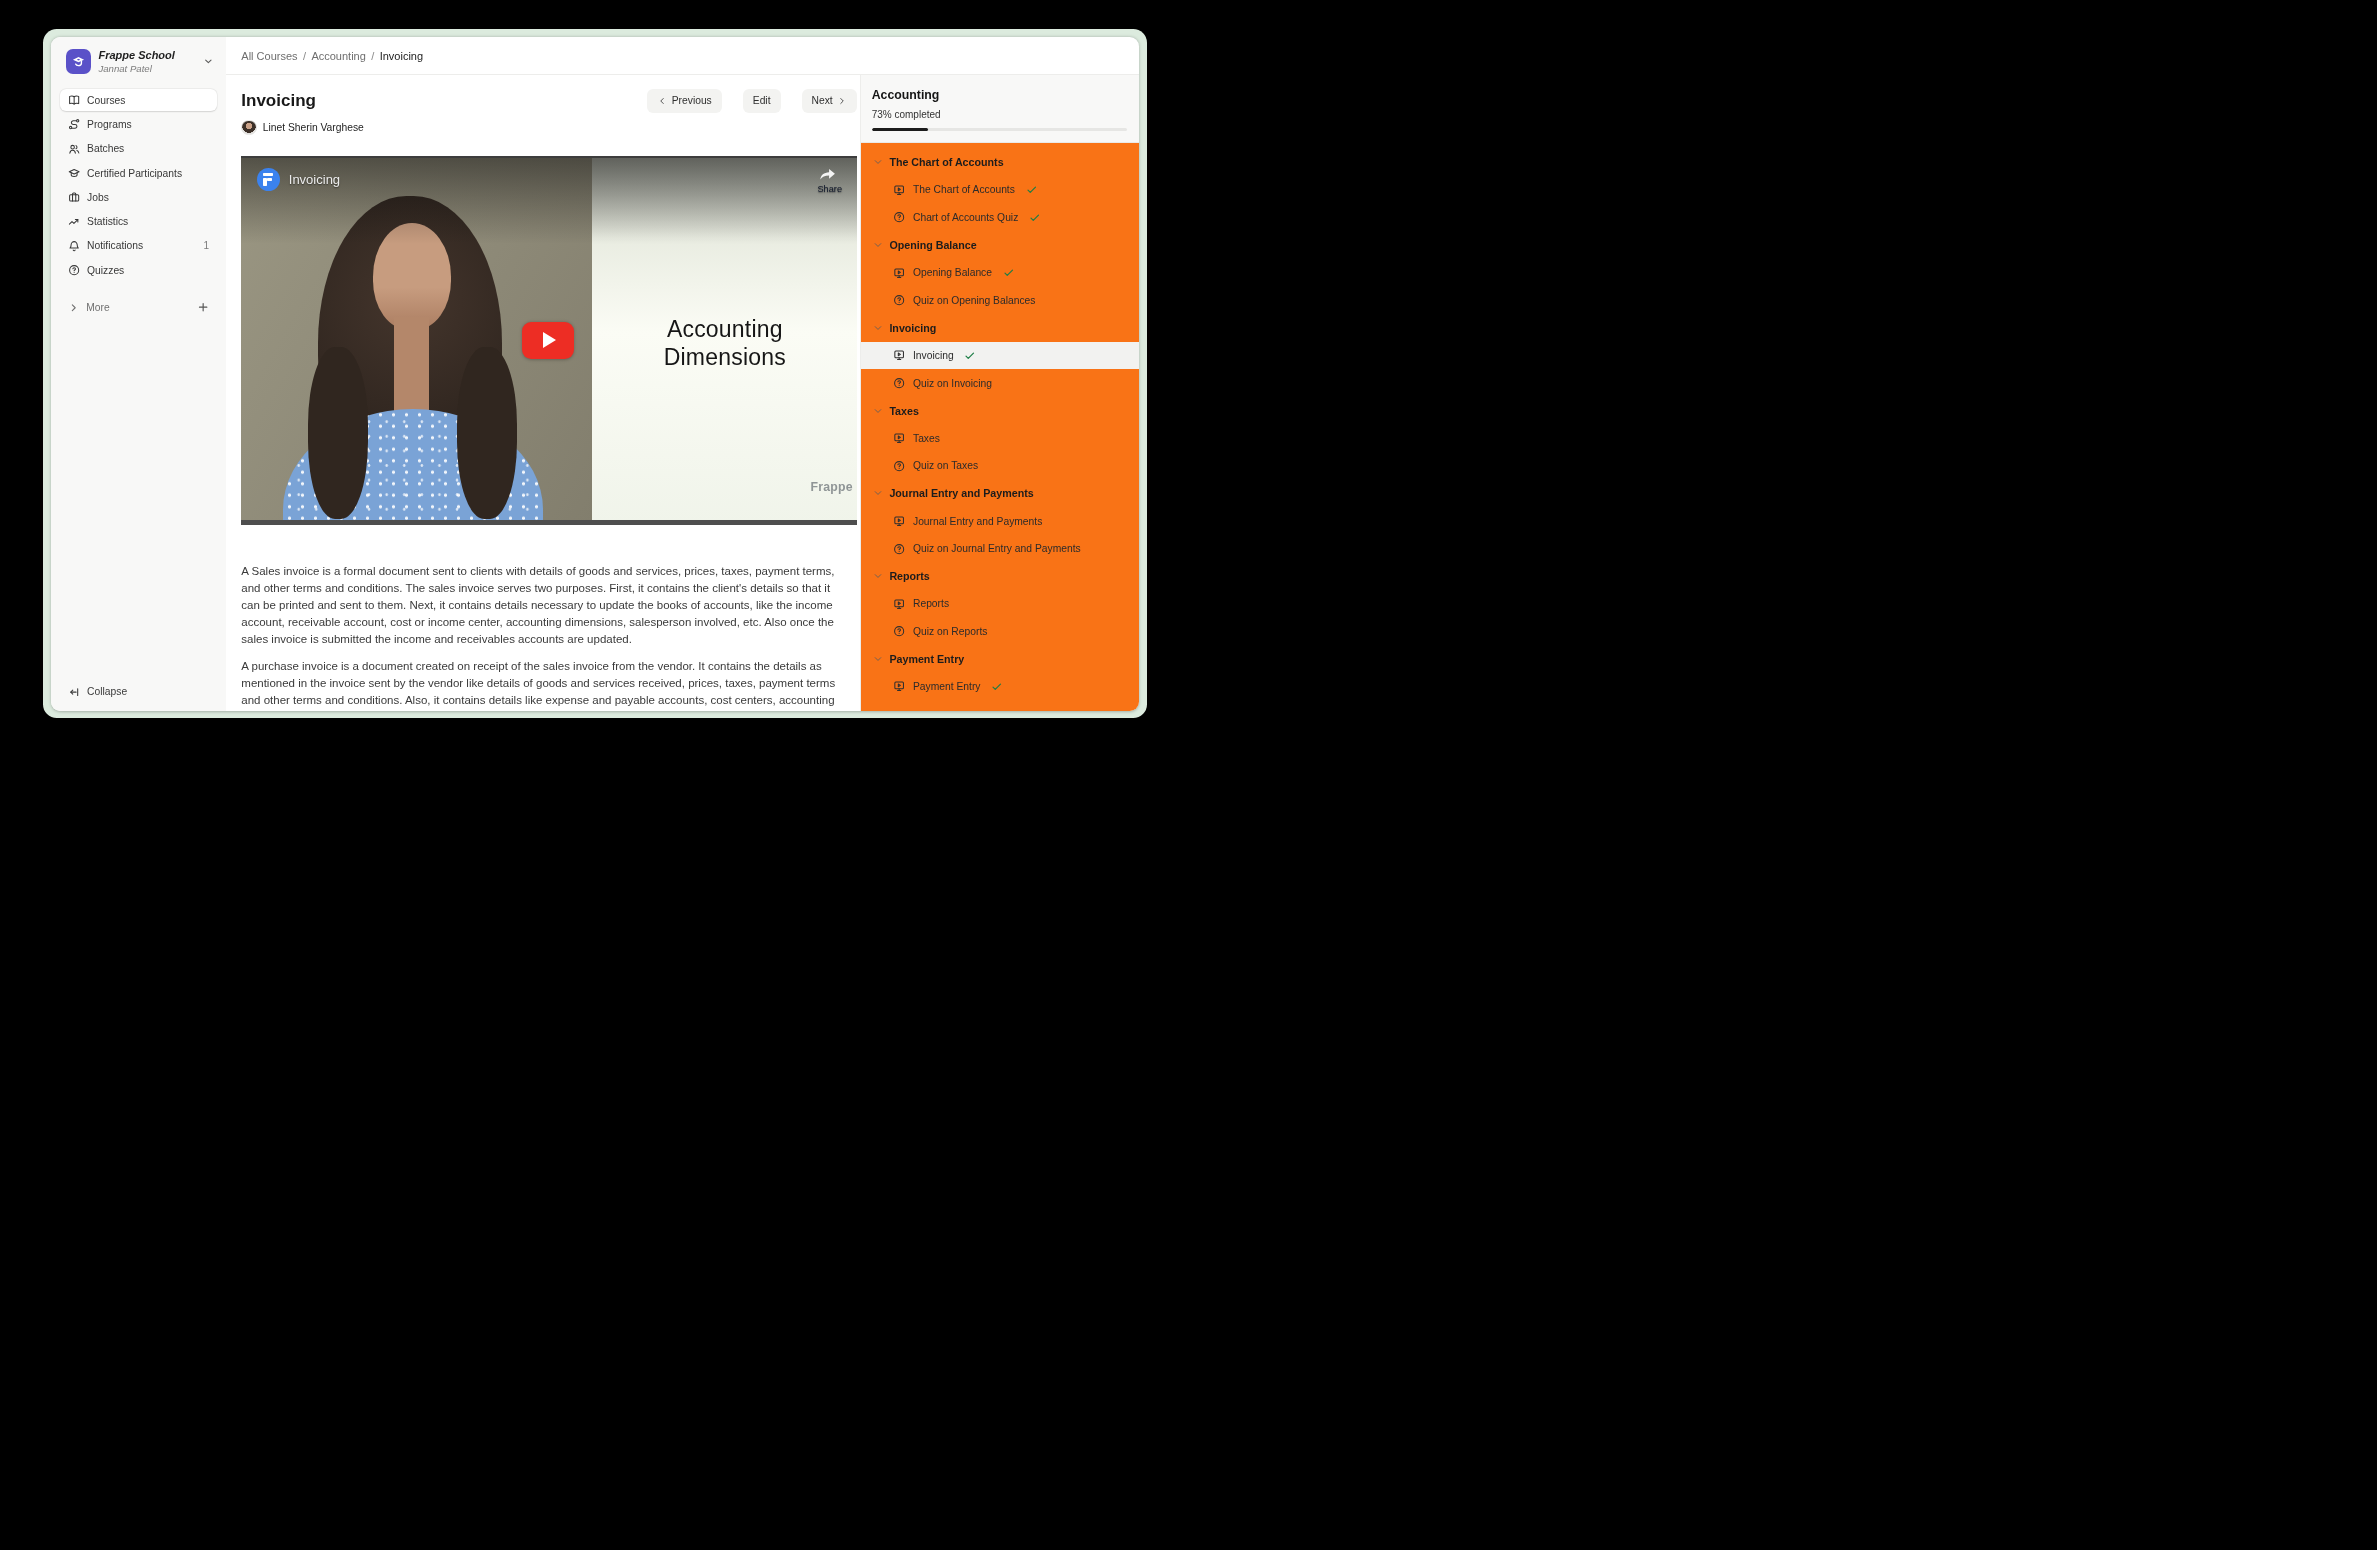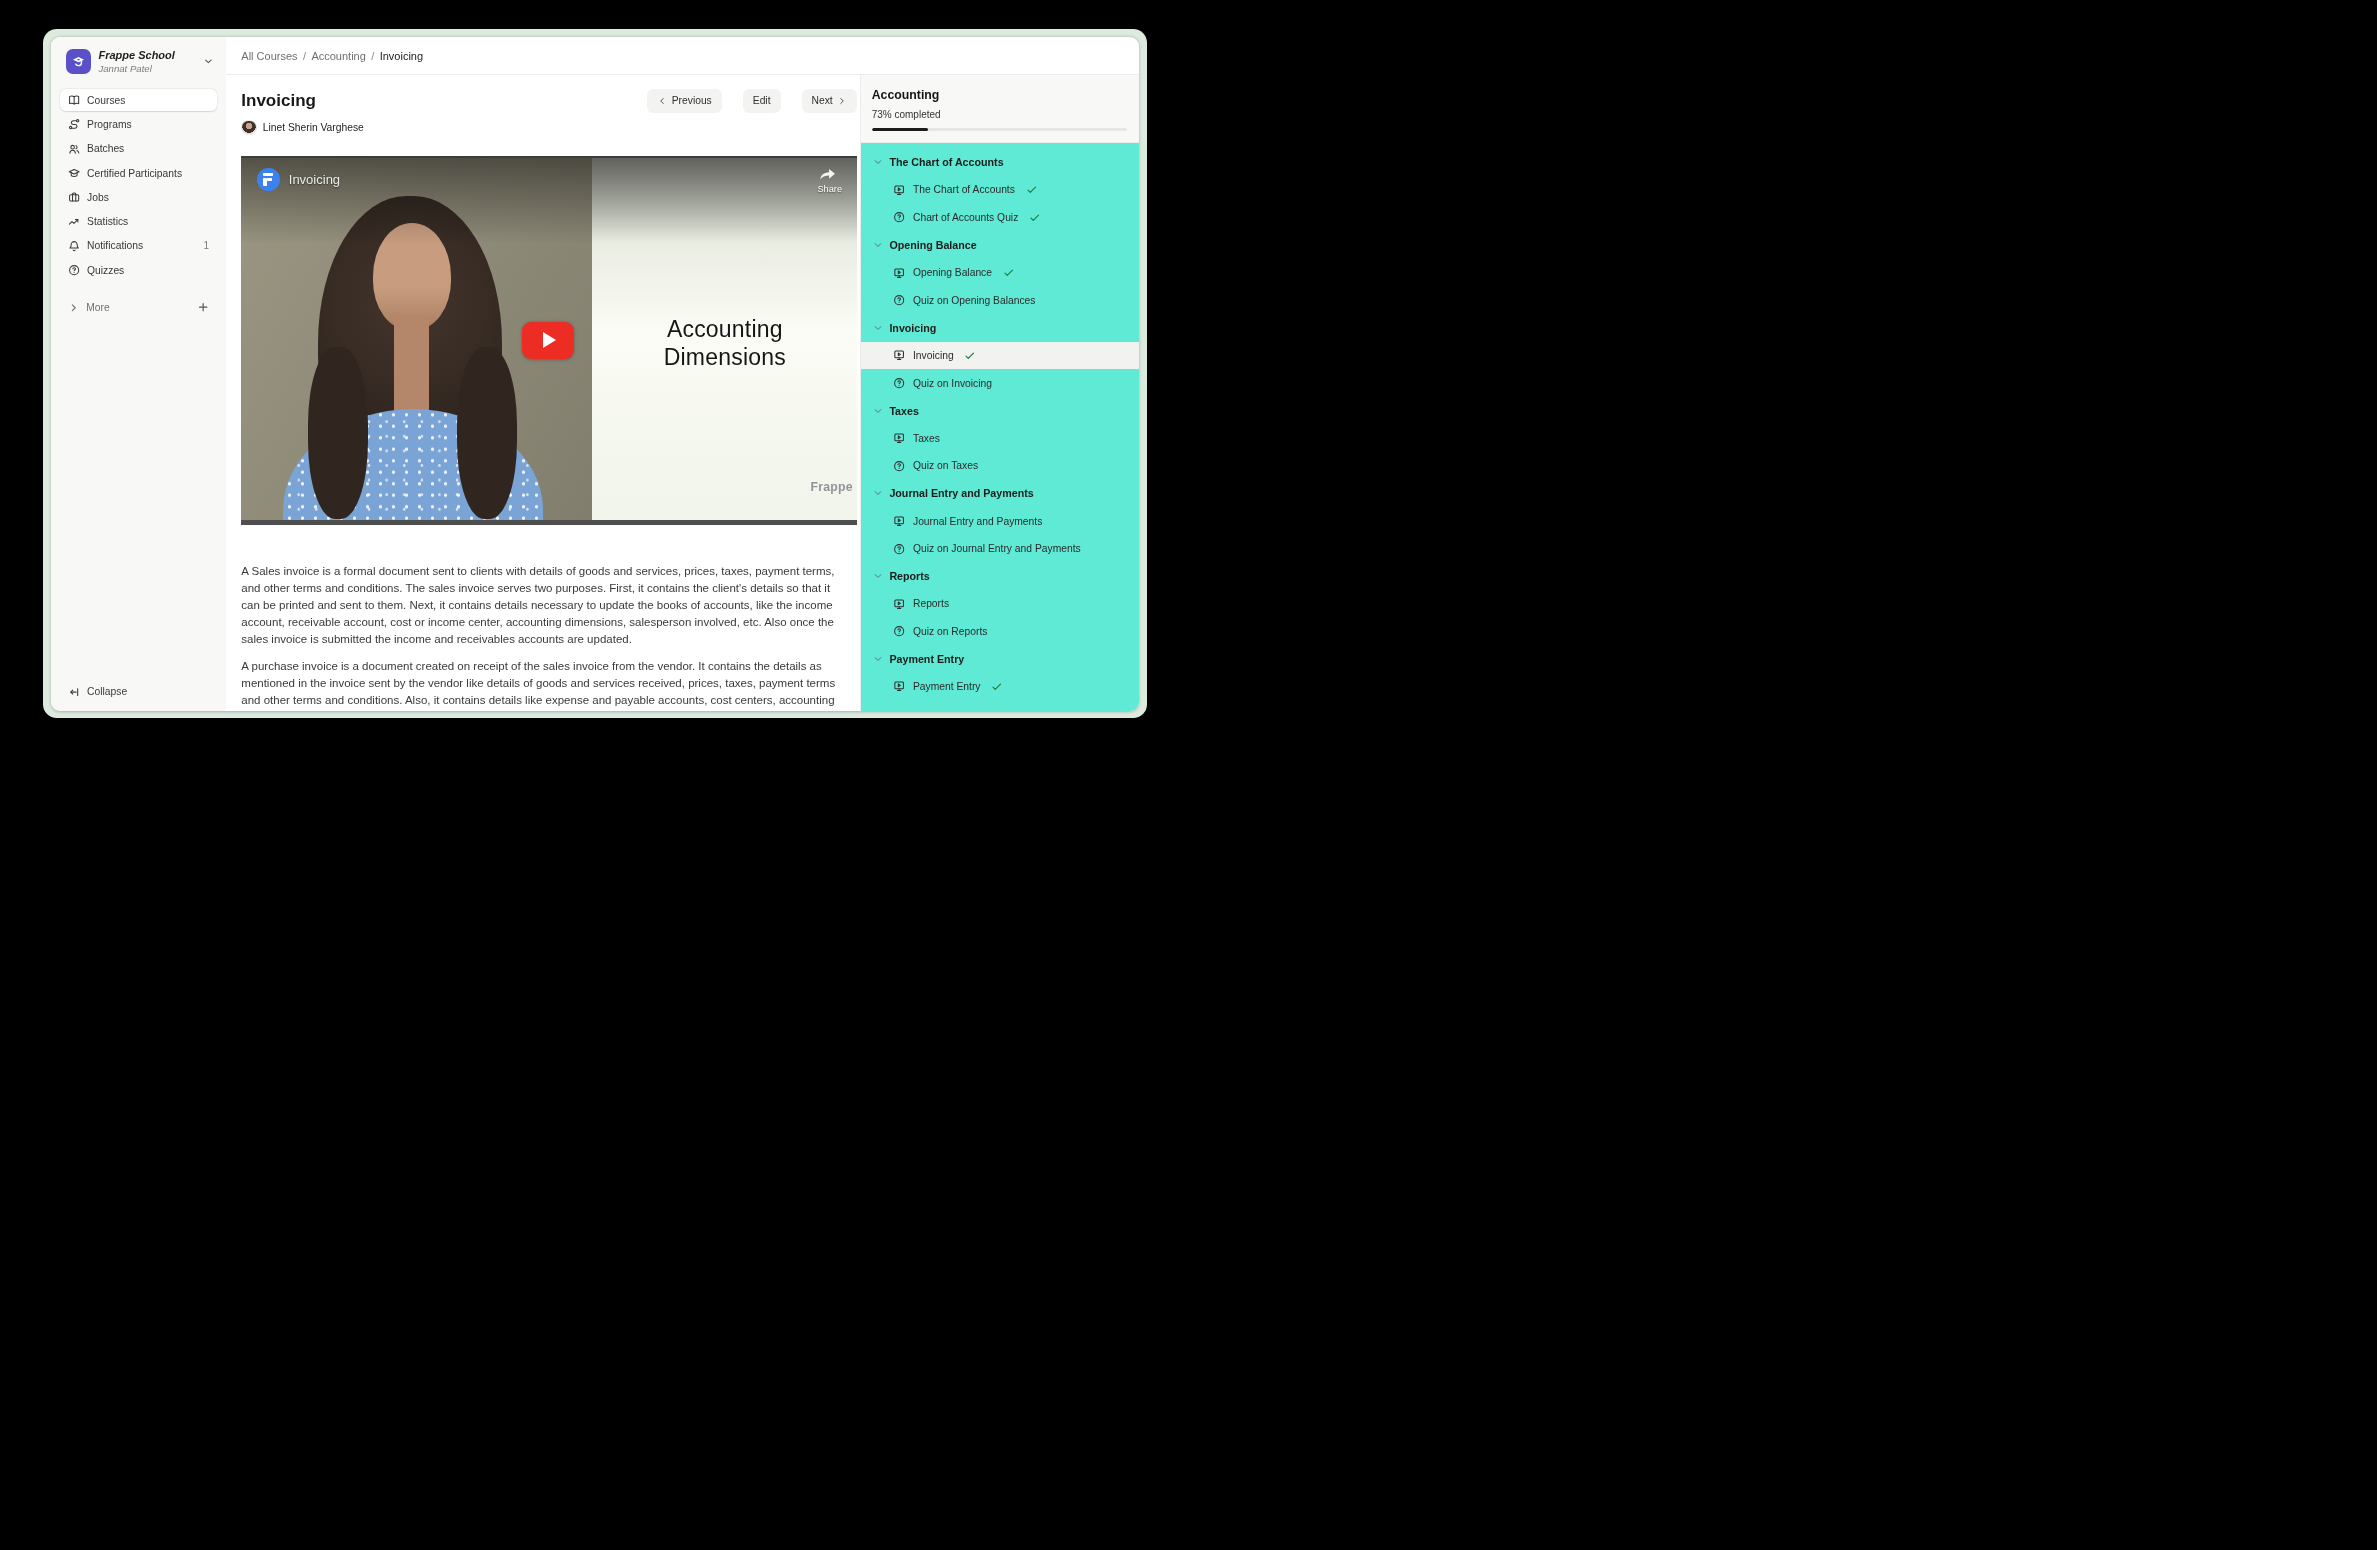--- a/index.html
+++ b/index.html
@@ -101,40 +101,40 @@
   .vid-topgrad{position:absolute;left:0;top:0;right:0;height:88px;
     background:linear-gradient(180deg,rgba(10,10,10,.5),rgba(10,10,10,0));}
   .vid-topbar{position:absolute;left:0;top:0;right:0;height:2.3px;background:#3d3d3d;}
   .vid-botbar{position:absolute;left:0;bottom:0;right:0;height:4.6px;background:#4e4e4e;}
   .vid-head{position:absolute;left:0;top:0;right:0;display:flex;align-items:center;gap:9.2px;padding:12.3px 15.3px;}
   .yt-avatar{width:23px;height:23px;border-radius:50%;background:#3b82ee;position:relative;flex:0 0 23px;}
   .yt-avatar .f1{position:absolute;left:6.9px;top:5.4px;width:9.2px;height:3.1px;background:#fff;border-radius:0.8px;}
   .yt-avatar .f2{position:absolute;left:6.9px;top:10px;width:3.1px;height:7.7px;background:#fff;border-radius:0.8px;}
   .yt-avatar .f3{position:absolute;left:10px;top:10px;width:5.4px;height:3.1px;background:#fff;border-radius:0.8px;}
   .vid-title{font-size:13px;color:#ececec;text-shadow:0 0.8px 1.5px rgba(0,0,0,.5);}
-  .share-box{position:absolute;top:10px;right:15.3px;text-align:center;color:#ffffff;cursor:pointer;}
+  .share-box{position:absolute;top:10px;right:15.3px;text-align:center;color:#0f172a;cursor:pointer;}
   .share-box .share-label{font-size:9.2px;margin-top:1.5px;text-shadow:0 0.8px 1.5px rgba(0,0,0,.5);}
   .play-btn{
     position:absolute;left:281px;top:166px;width:52px;height:37px;border-radius:9.2px;
     background:#ed2d24;display:flex;align-items:center;justify-content:center;cursor:pointer;
     box-shadow:0 0.8px 3.1px rgba(0,0,0,.25);
   }
   .play-tri{width:0;height:0;border-left:13.8px solid #fff;border-top:8.4px solid transparent;border-bottom:8.4px solid transparent;margin-left:3.1px;}
   .watermark{position:absolute;right:4.6px;bottom:31px;font-size:12.3px;font-weight:700;color:#8f9596;letter-spacing:0.2px;}
   
   .article{width:616px;margin-top:38px;}
   .article p{margin:0 0 10px 0;font-size:11.5px;line-height:17px;color:#3a3a3a;max-width:605px;}
   
   .outline{width:279px;flex:0 0 279px;border-left:0.8px solid #ededeb;display:flex;flex-direction:column;box-sizing:border-box;}
   .outline-head{background:#f8f8f7;padding:13px 12.3px 11.5px 10.7px;border-bottom:0.8px solid #eaeae8;}
   .outline-course{font-size:12.3px;font-weight:700;color:#161616;}
   .outline-progress-label{font-size:10px;color:#333;margin-top:6.9px;}
   .progress-track{margin-top:7.7px;height:3.1px;border-radius:1.5px;background:#e6e6e4;overflow:hidden;}
   .progress-fill{height:100%;background:#1c1c1c;border-radius:1.5px;width:0;}
-  .outline-list{flex:1;background:#5eead4;padding-top:5.4px;overflow:hidden;}
+  .outline-list{flex:1;background:#f97316;padding-top:5.4px;overflow:hidden;}
   .sec-row{height:27.6px;display:flex;align-items:center;gap:6.9px;padding:0 7.7px 0 11.5px;cursor:pointer;}
   .sec-row .chev{display:flex;color:#5c5c5c;}
   .sec-title{font-size:10.7px;font-weight:700;color:#1c1c1c;}
   .les-row{height:27.6px;display:flex;align-items:center;gap:7.7px;padding:0 7.7px 0 32px;cursor:pointer;font-size:10.3px;color:#2b2b2b;}
   .les-row.active{background:#f2f2f0;}
   .les-row .licn{display:flex;width:12.3px;height:12.3px;flex:0 0 12.3px;color:#2f2f2f;}
   .les-check{display:flex;margin-left:3.1px;}
   svg{display:block;}
 </style>
 </head>

